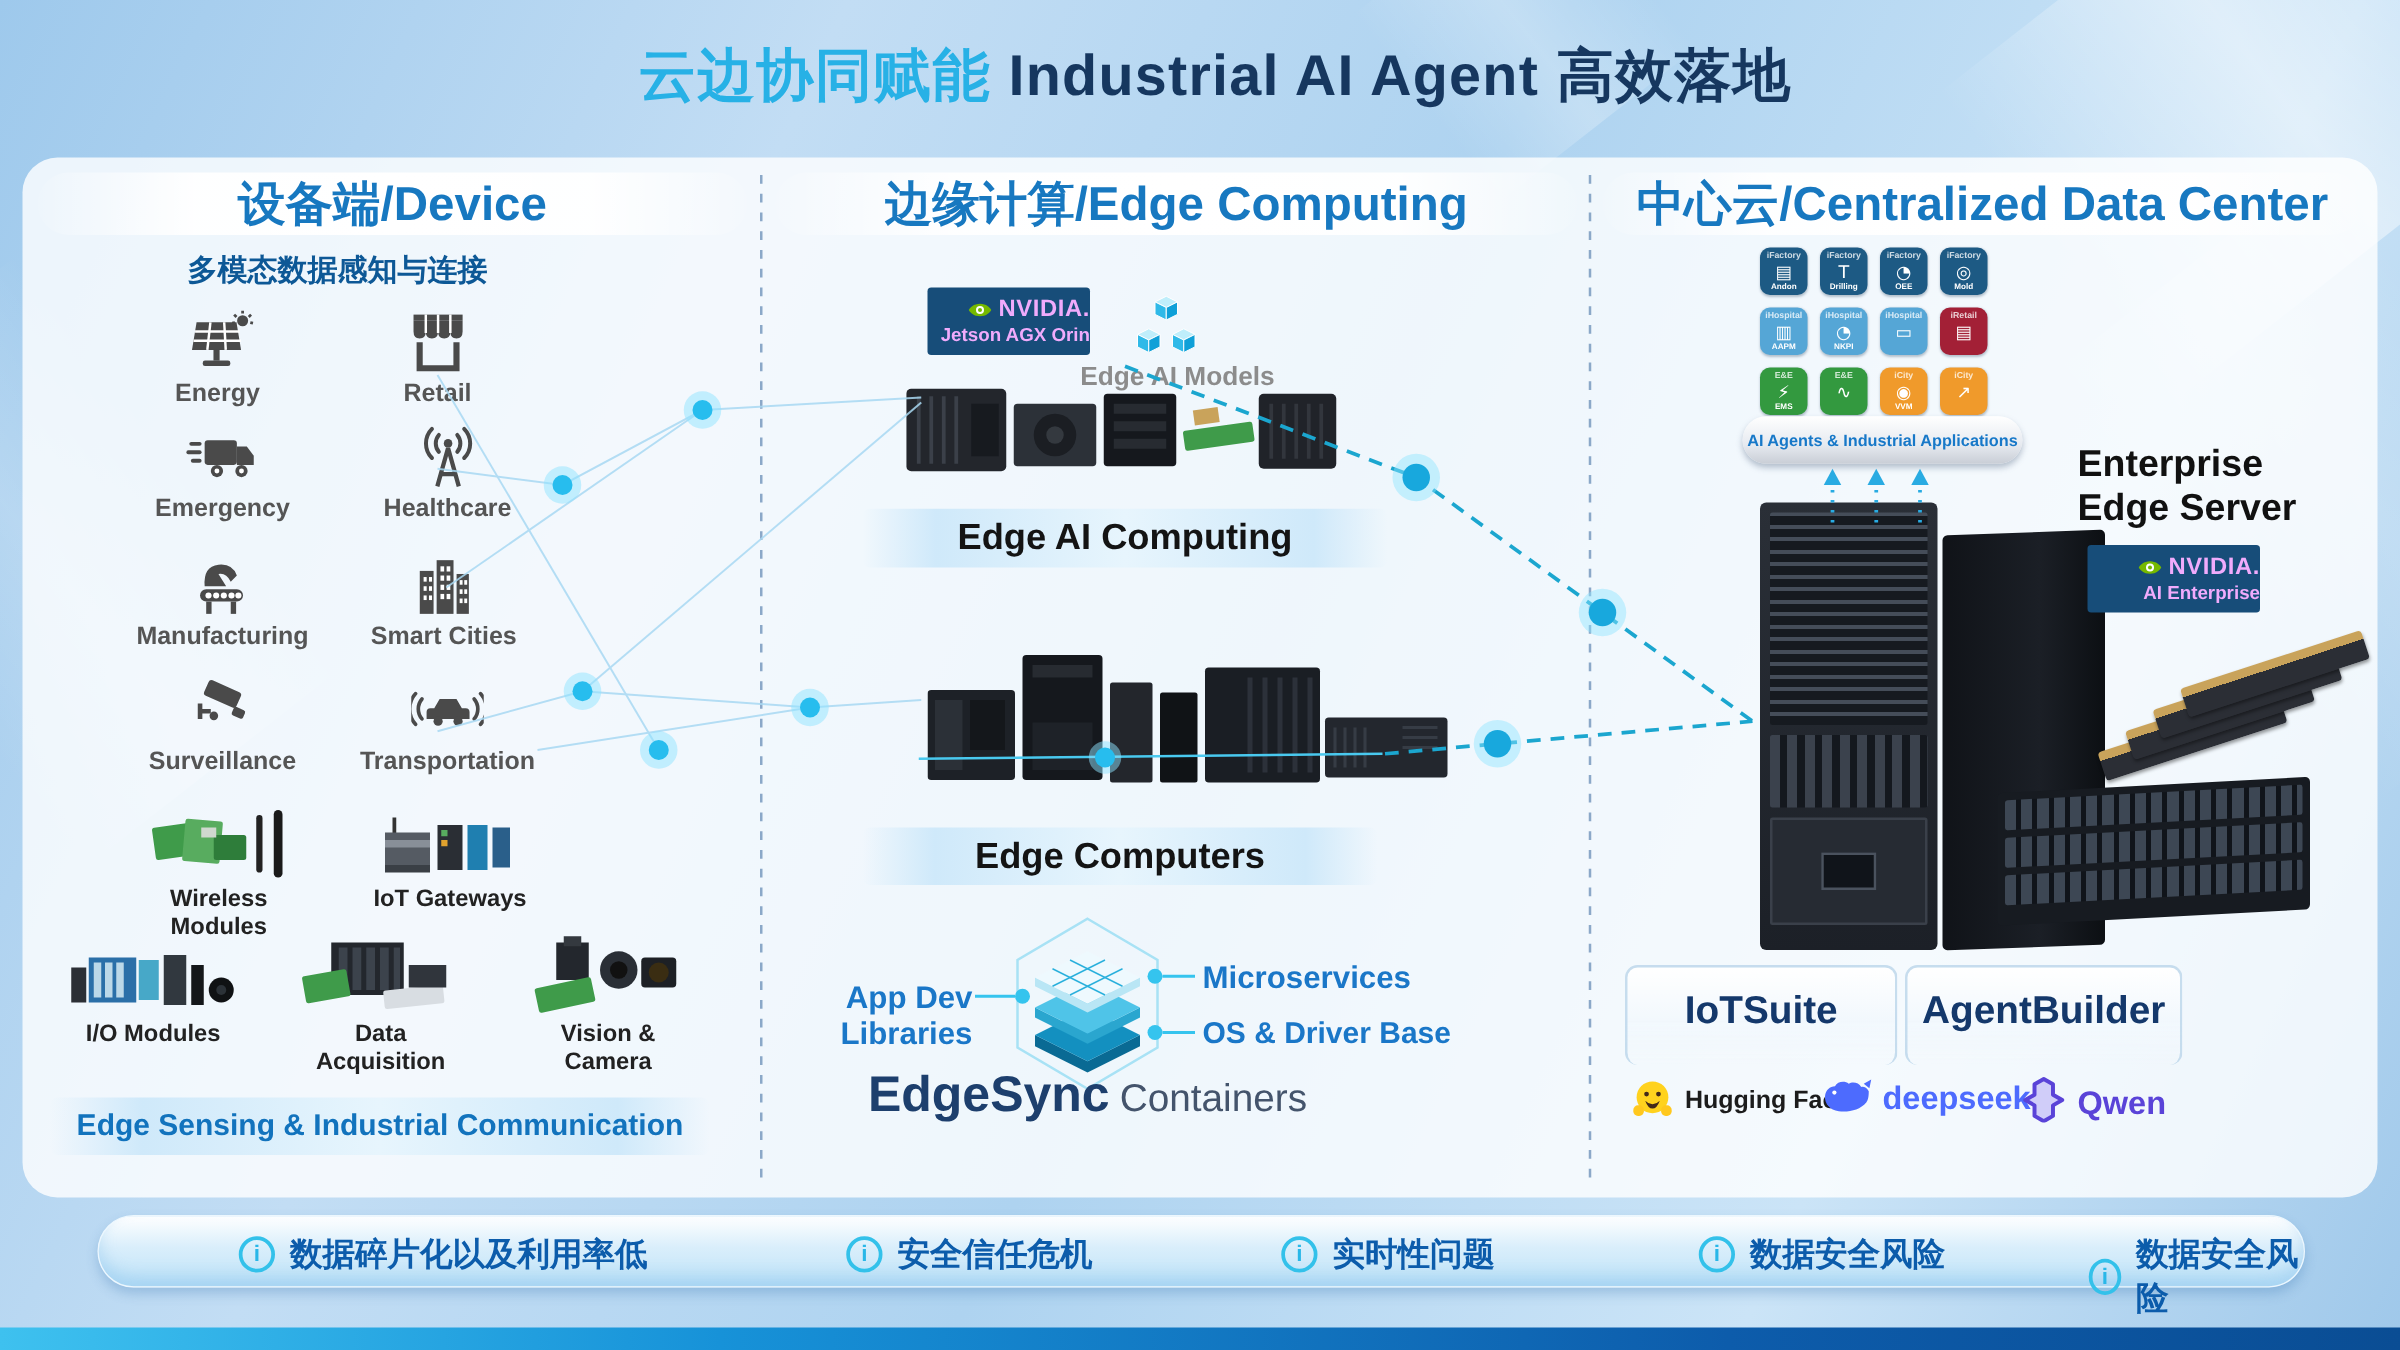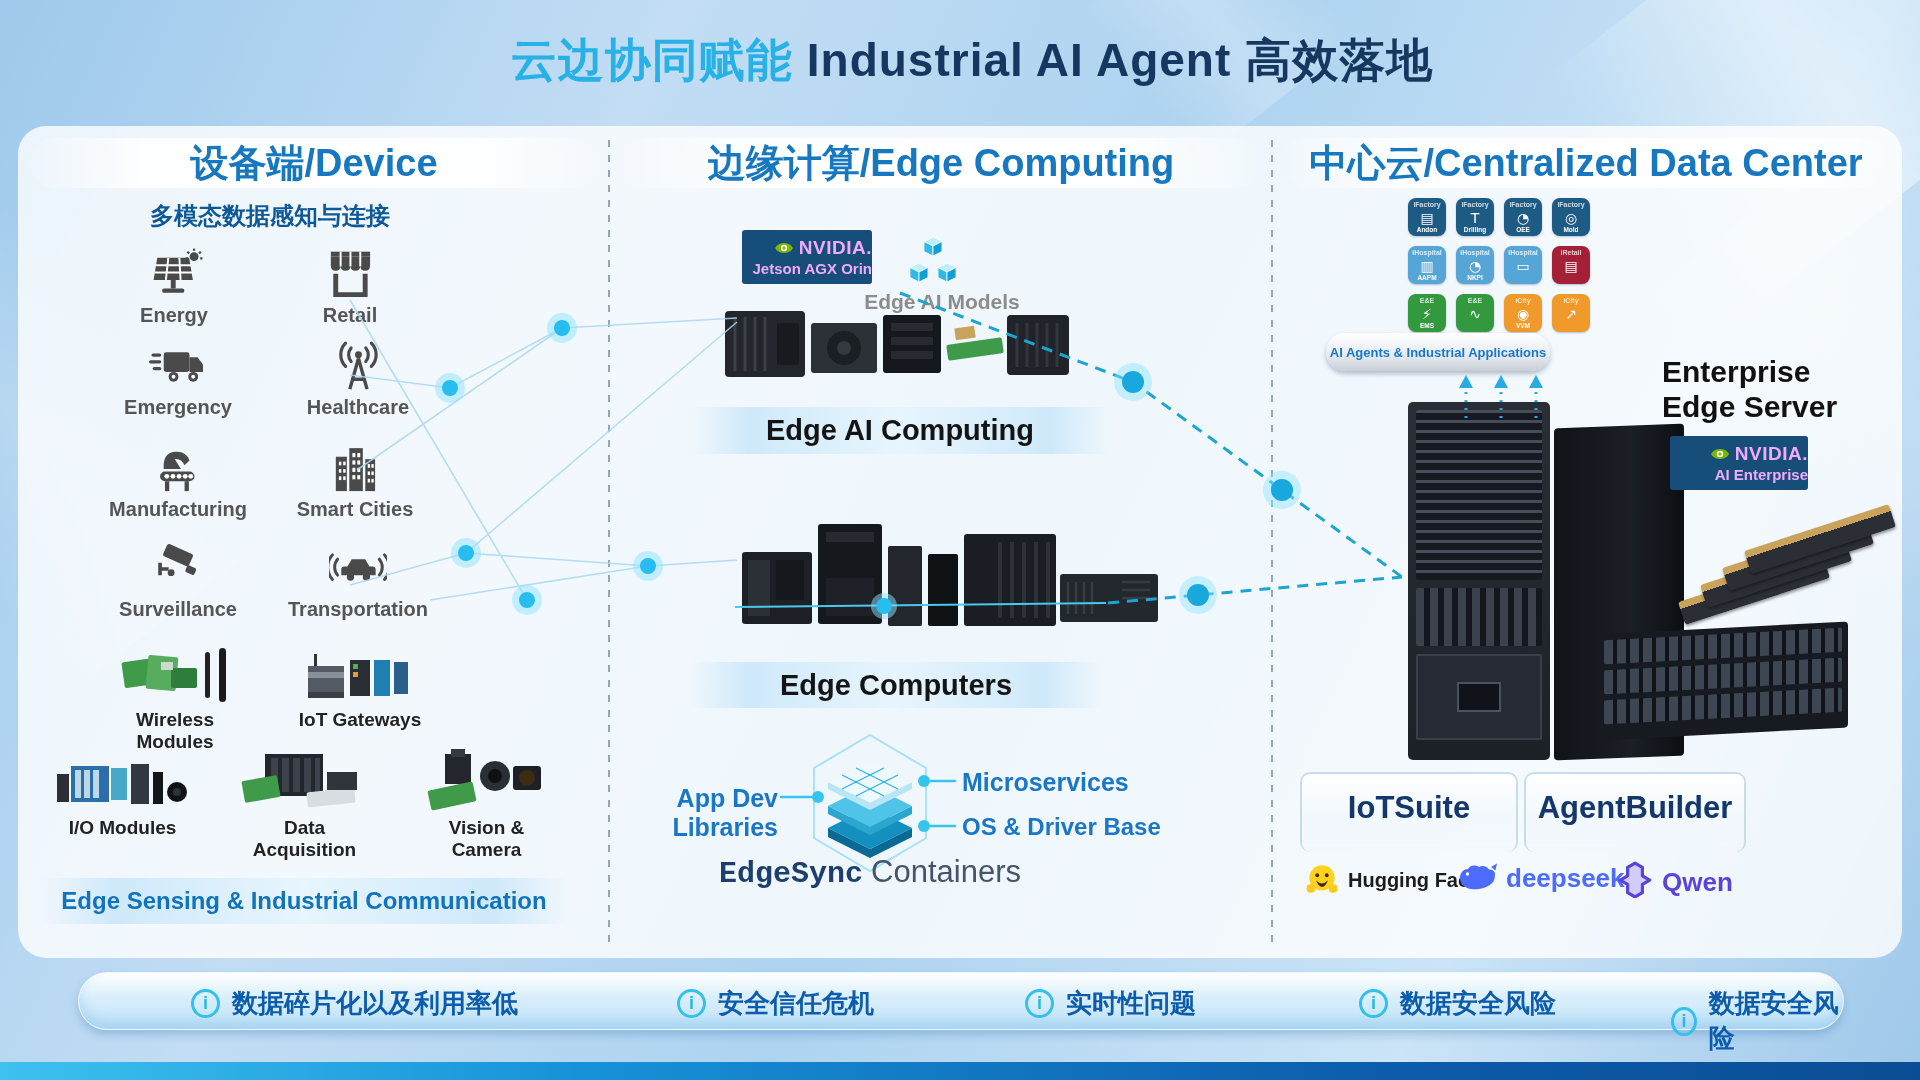--- a/index.html
+++ b/index.html
@@ -27,28 +27,28 @@
   .banner{position:absolute;z-index:3;display:flex;align-items:center;justify-content:center;border-radius:6px;
     background:linear-gradient(90deg,rgba(207,233,250,0) 0%,#cfe9fa 14%,#e7f5fd 50%,#cfe9fa 86%,rgba(207,233,250,0) 100%);}
   .banner.dark{color:#141414;font-weight:800;font-size:29px;}
   .banner.blue{color:#1273bd;font-weight:800;font-size:24px;}
   .nvbadge{position:absolute;background:#174d79;color:#f0abfc;border-radius:3px;z-index:3;display:flex;flex-direction:column;align-items:flex-end;justify-content:center;gap:1px;}
   .nvrow{display:flex;align-items:center;gap:5px;font-weight:800;font-size:19px;letter-spacing:.5px;}
   .nvsub{font-weight:700;font-size:15px;}
   .graylb{position:absolute;z-index:3;font-size:21px;font-weight:700;color:#8c8c8c;text-align:center;}
   .stklb{position:absolute;z-index:5;font-size:25px;font-weight:800;color:#1a77c8;}
   .brandline{position:absolute;z-index:3;text-align:center;}
-  .brandline .b1{font-size:30px;font-weight:800;color:#1d3f6d;font-family:Liberation Mono, monospace;}
+  .brandline .b1{font-size:40px;font-weight:800;color:#1d3f6d;}
   .brandline .b2{font-size:31px;font-weight:400;color:#44546c;margin-left:8px;}
   .tiles{position:absolute;left:1408px;top:198px;display:grid;grid-template-columns:repeat(4,38px);gap:10px;z-index:3;}
   .tile{width:38px;height:38px;border-radius:8px;display:flex;flex-direction:column;align-items:center;justify-content:space-between;padding:3px 0 2px;box-shadow:0 1px 2px rgba(30,60,90,.3);}
   .tile .t{font-size:7px;font-weight:700;color:rgba(255,255,255,.78);line-height:1;}
   .tile .g{font-size:14px;color:#fff;line-height:1;font-family:"DejaVu Sans",sans-serif;}
   .tile .b{font-size:6.5px;font-weight:700;color:#fff;line-height:1;min-height:7px;}
-  .platform{position:absolute;left:1326px;top:333px;width:224px;height:38px;border-radius:19px;z-index:3;
+  .platform{position:absolute;left:1394px;top:333px;width:224px;height:38px;border-radius:19px;z-index:3;
     background:linear-gradient(180deg,#ffffff,#e6eaf0 60%,#c9ced6);box-shadow:0 3px 5px rgba(80,100,130,.4);
     display:flex;align-items:center;justify-content:center;font-size:13px;font-weight:800;color:#1778c8;}
   .entlbl{position:absolute;left:1662px;top:354px;z-index:3;font-size:30px;line-height:35px;font-weight:800;color:#111;}
   .rack1{position:absolute;left:1408px;top:402px;width:142px;height:358px;background:linear-gradient(180deg,#2a2f37,#1c2027);border-radius:5px;z-index:3;padding:8px;}
   .rack1 .slots{height:170px;background:repeating-linear-gradient(180deg,#454d59 0 3px,#161a20 3px 10px);border-radius:2px;}
   .rack1 .mid{height:58px;margin-top:8px;background:repeating-linear-gradient(90deg,#3b424d 0 8px,#14181e 8px 14px);border-radius:2px;}
   .rack1 .door{height:86px;margin-top:8px;background:#262b33;border:2px solid #3a404a;border-radius:2px;display:flex;align-items:center;justify-content:center;}
   .rack1 .scr{width:44px;height:30px;background:#10141a;border:2px solid #4a525e;}
   .rack2{position:absolute;left:1554px;top:426px;width:130px;height:332px;background:linear-gradient(90deg,#101318,#1b1f26 60%,#0c0f13);border-radius:4px;z-index:2;transform:skewY(-2deg);}
   .gpu{position:absolute;width:152px;height:24px;border-radius:3px;background:linear-gradient(180deg,#c9a35b 0 30%,#2b2e35 30%);box-shadow:0 2px 3px rgba(0,0,0,.4);transform:rotate(-18deg);z-index:3;}

